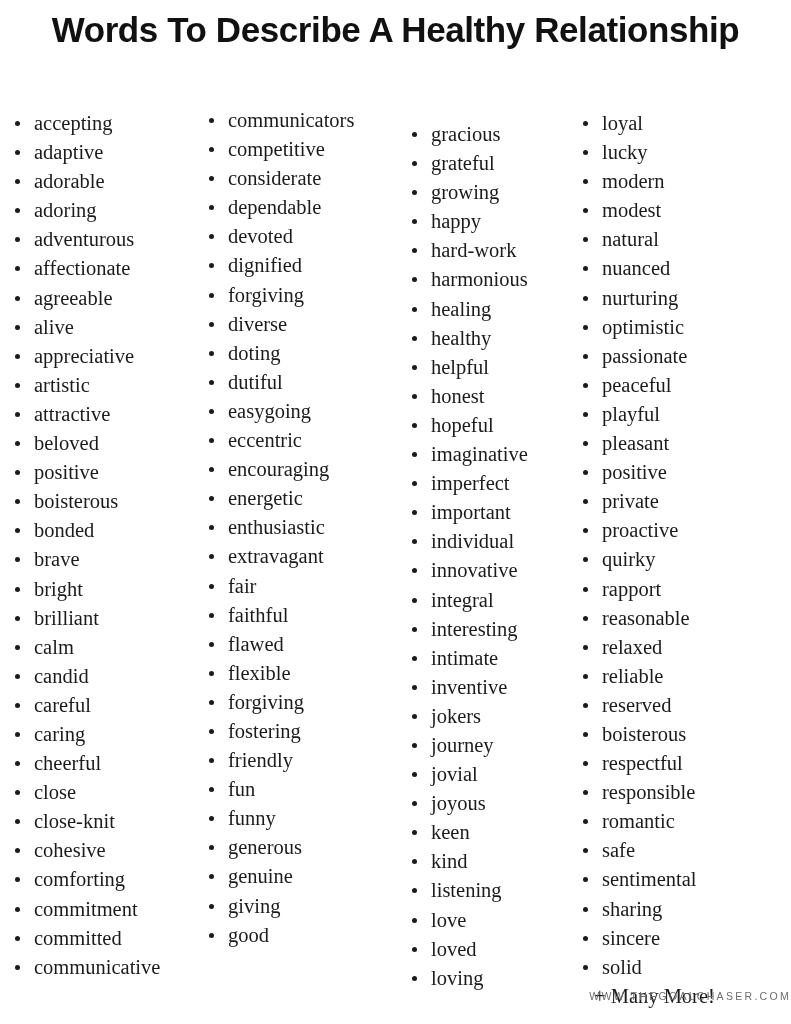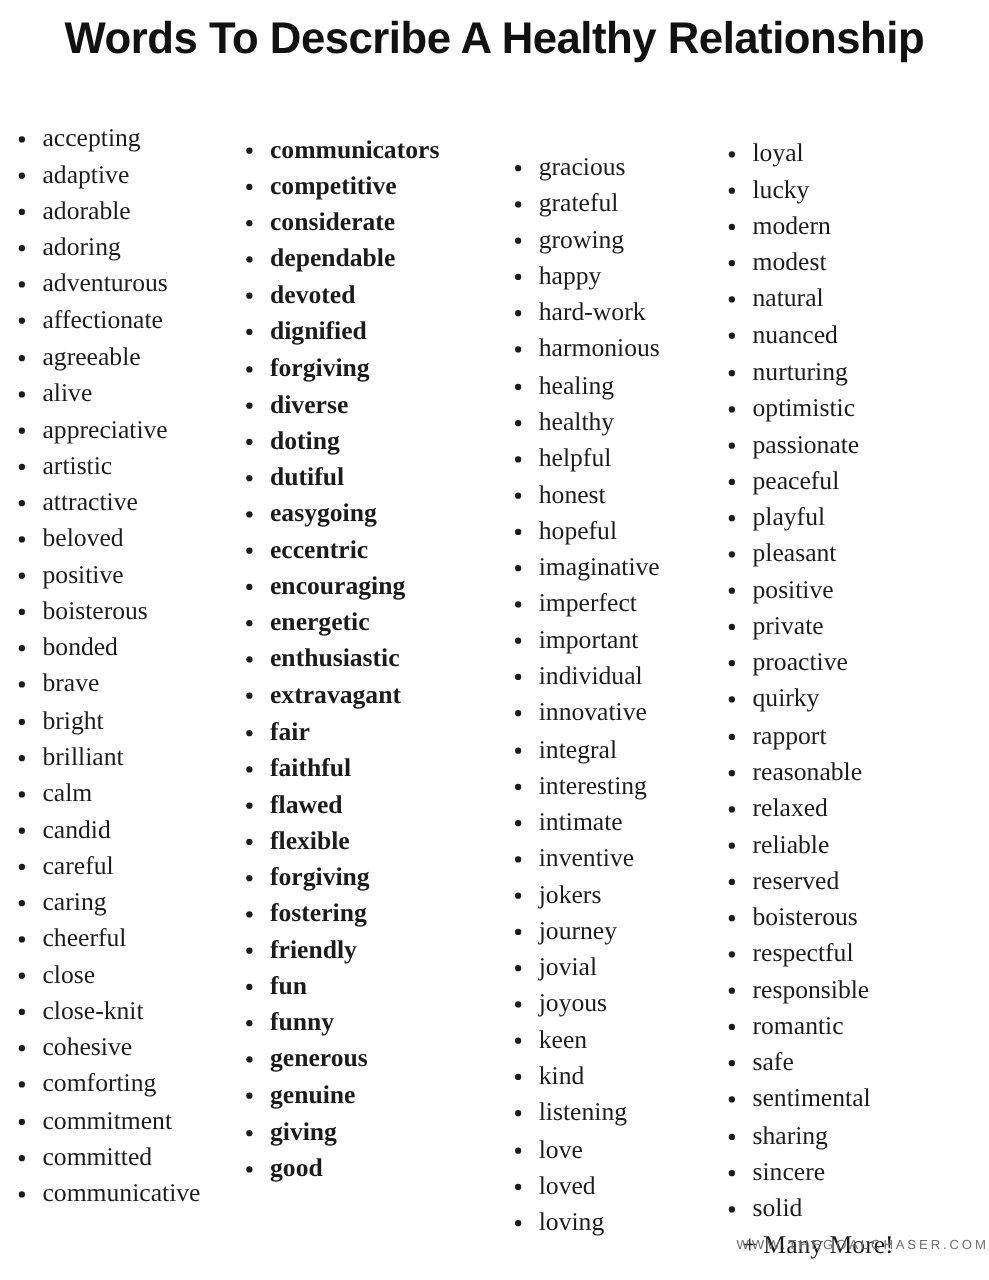--- a/index.html
+++ b/index.html
@@ -52,21 +52,21 @@
     left: 0;
     top: 96px;
     width: 791px;
     height: 870px;
   }
   .col {
     position: absolute;
     top: 0;
   }
   .col-0 { left: 10px;  width: 190px; }
-  .col-1 { left: 192px; width: 205px; font-weight: bold; }
+  .col-1 { left: 204px; width: 205px; }
   .col-2 { left: 407px; width: 175px; }
   .col-3 { left: 578px; width: 205px; }
 
   .col ul {
     list-style: none;
     margin: 0;
     padding: 0;
   }
   .col li {
     position: relative;
@@ -93,21 +93,21 @@
     width: 5px;
     height: 5px;
     border-radius: 50%;
     background: #1b1b1b;
   }
   .col li.no-bullet {
     padding-left: 16px;
   }
 
   
-  .col-0 ul { margin-top: 1px; }
+  .col-0 ul { margin-top: 13px; }
   .col-1 ul { margin-top: 10px; }
   .col-2 ul { margin-top: 24px; }
   .col-3 ul { margin-top: 13px; }
 
   .col-2 li { line-height: 29.1px; }
 
   
   .footer {
     position: absolute;
     left: 0;

